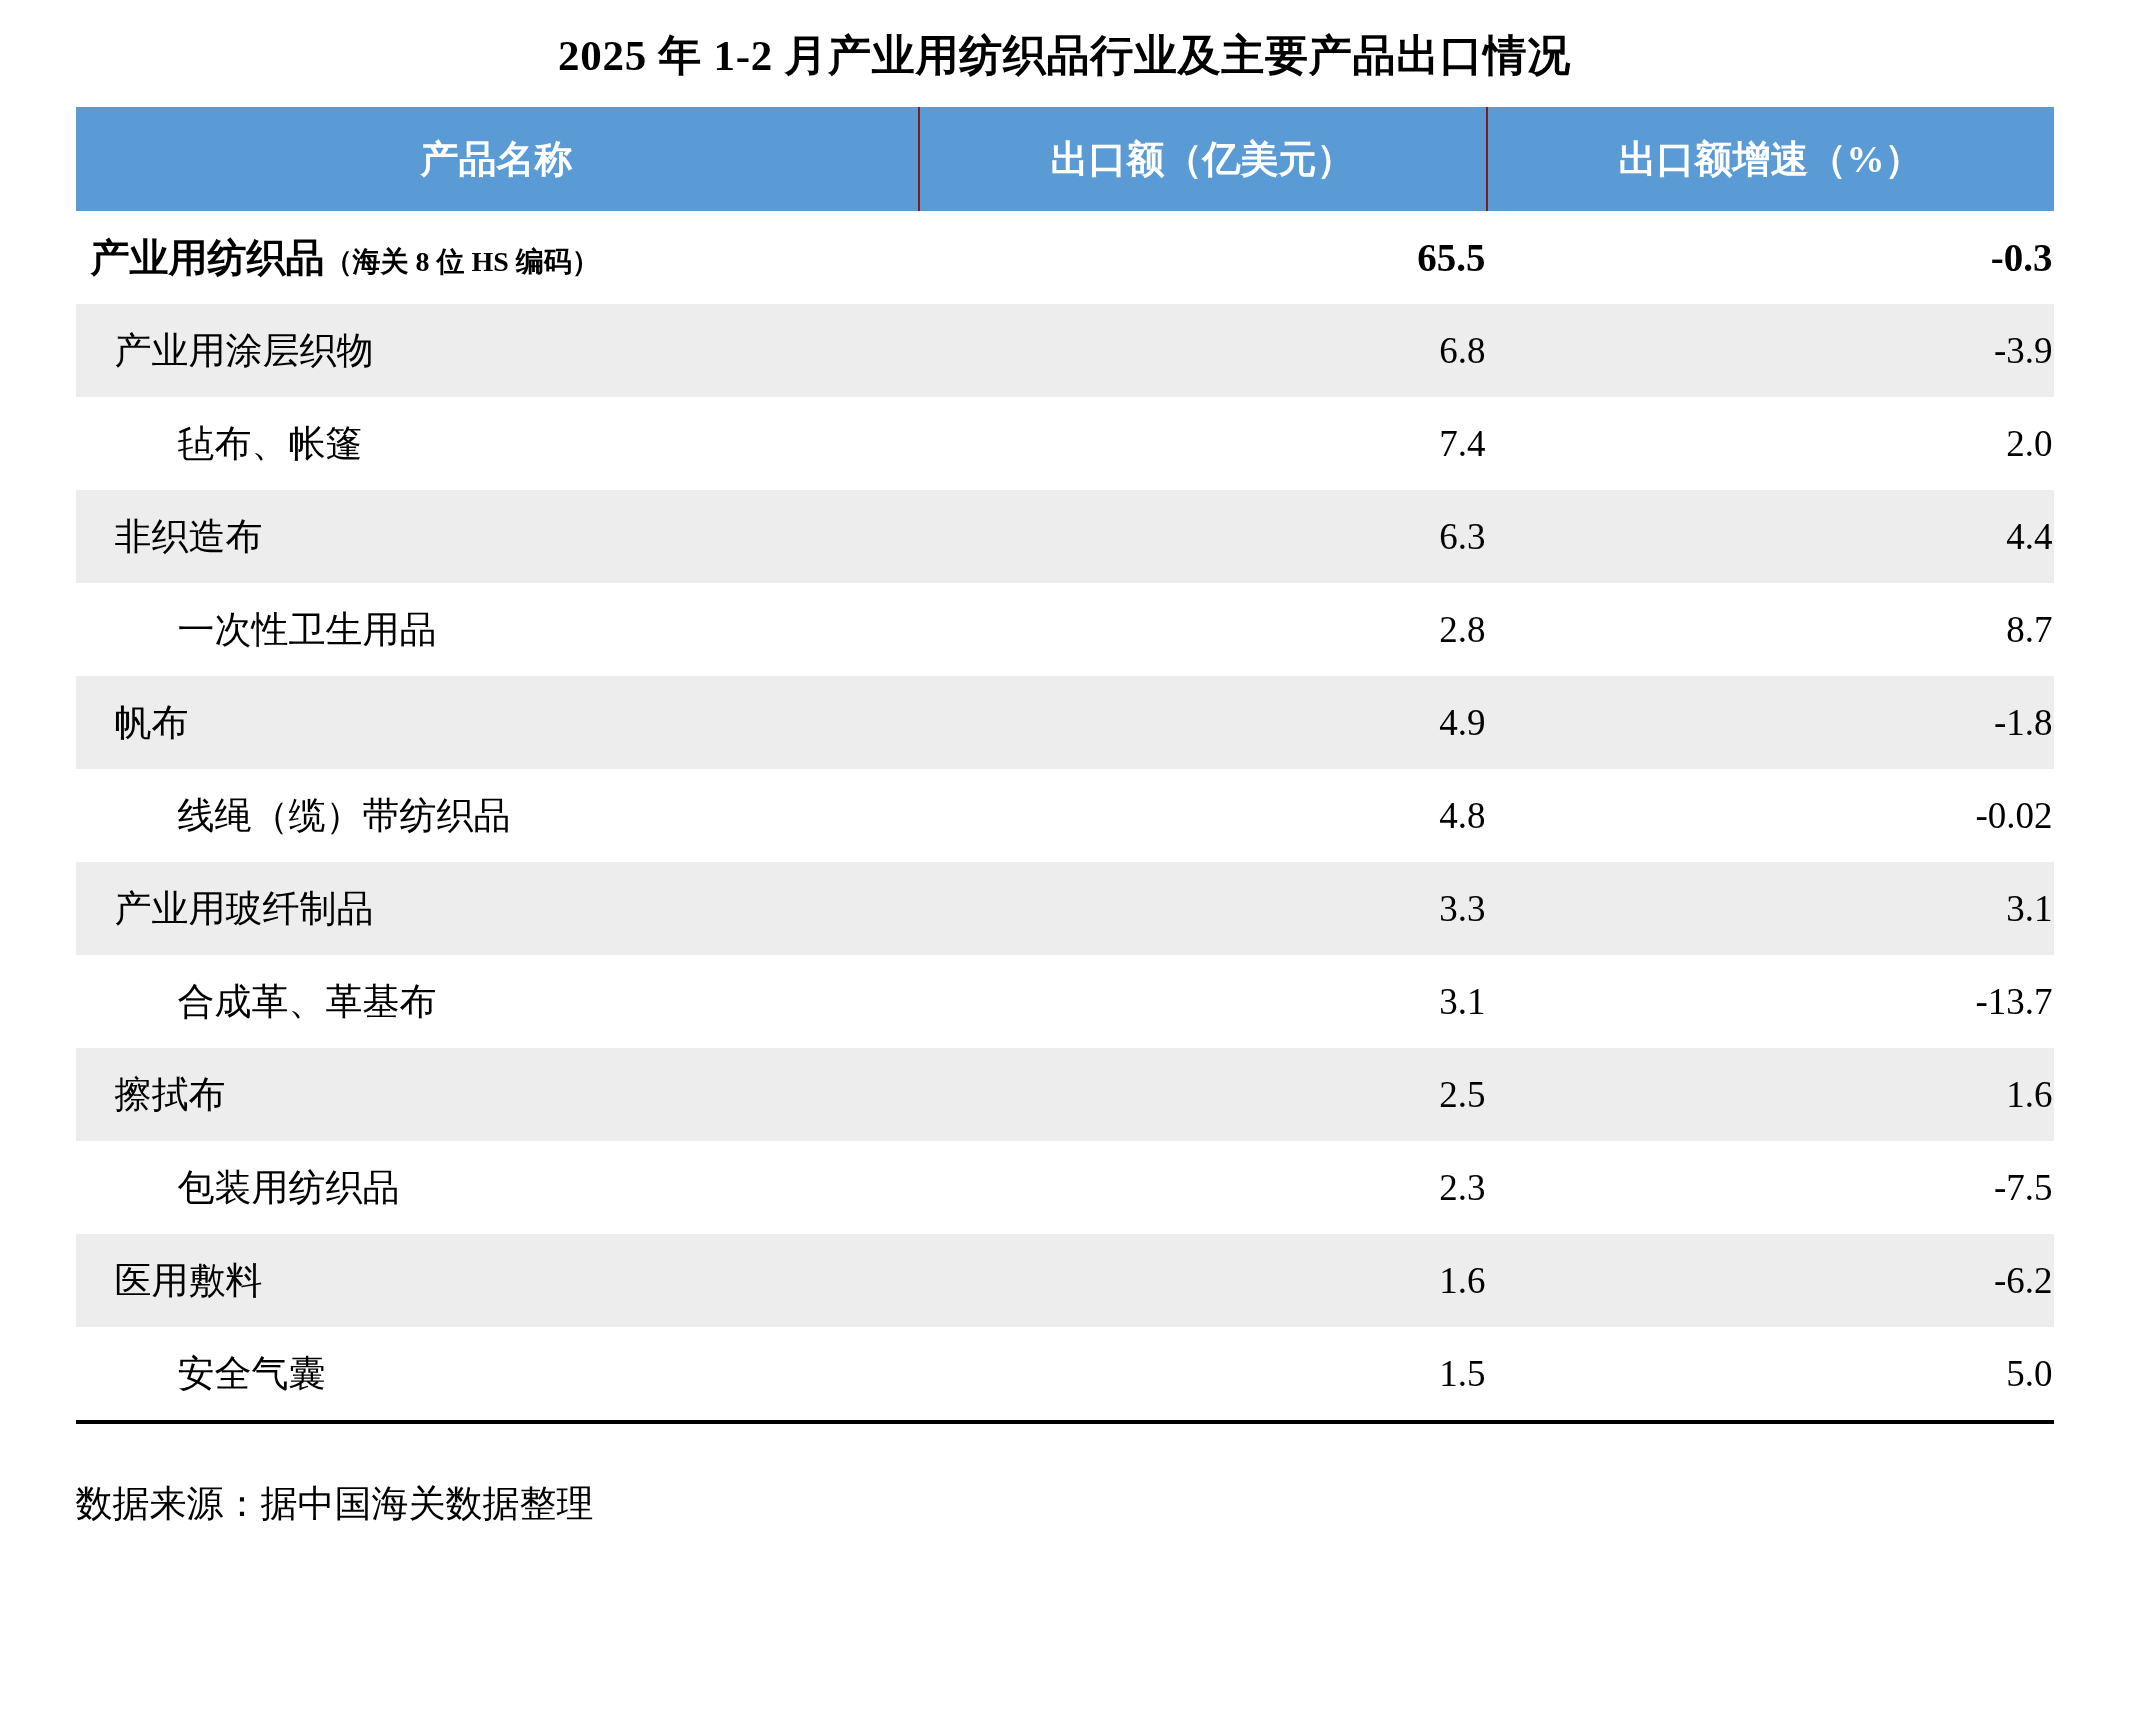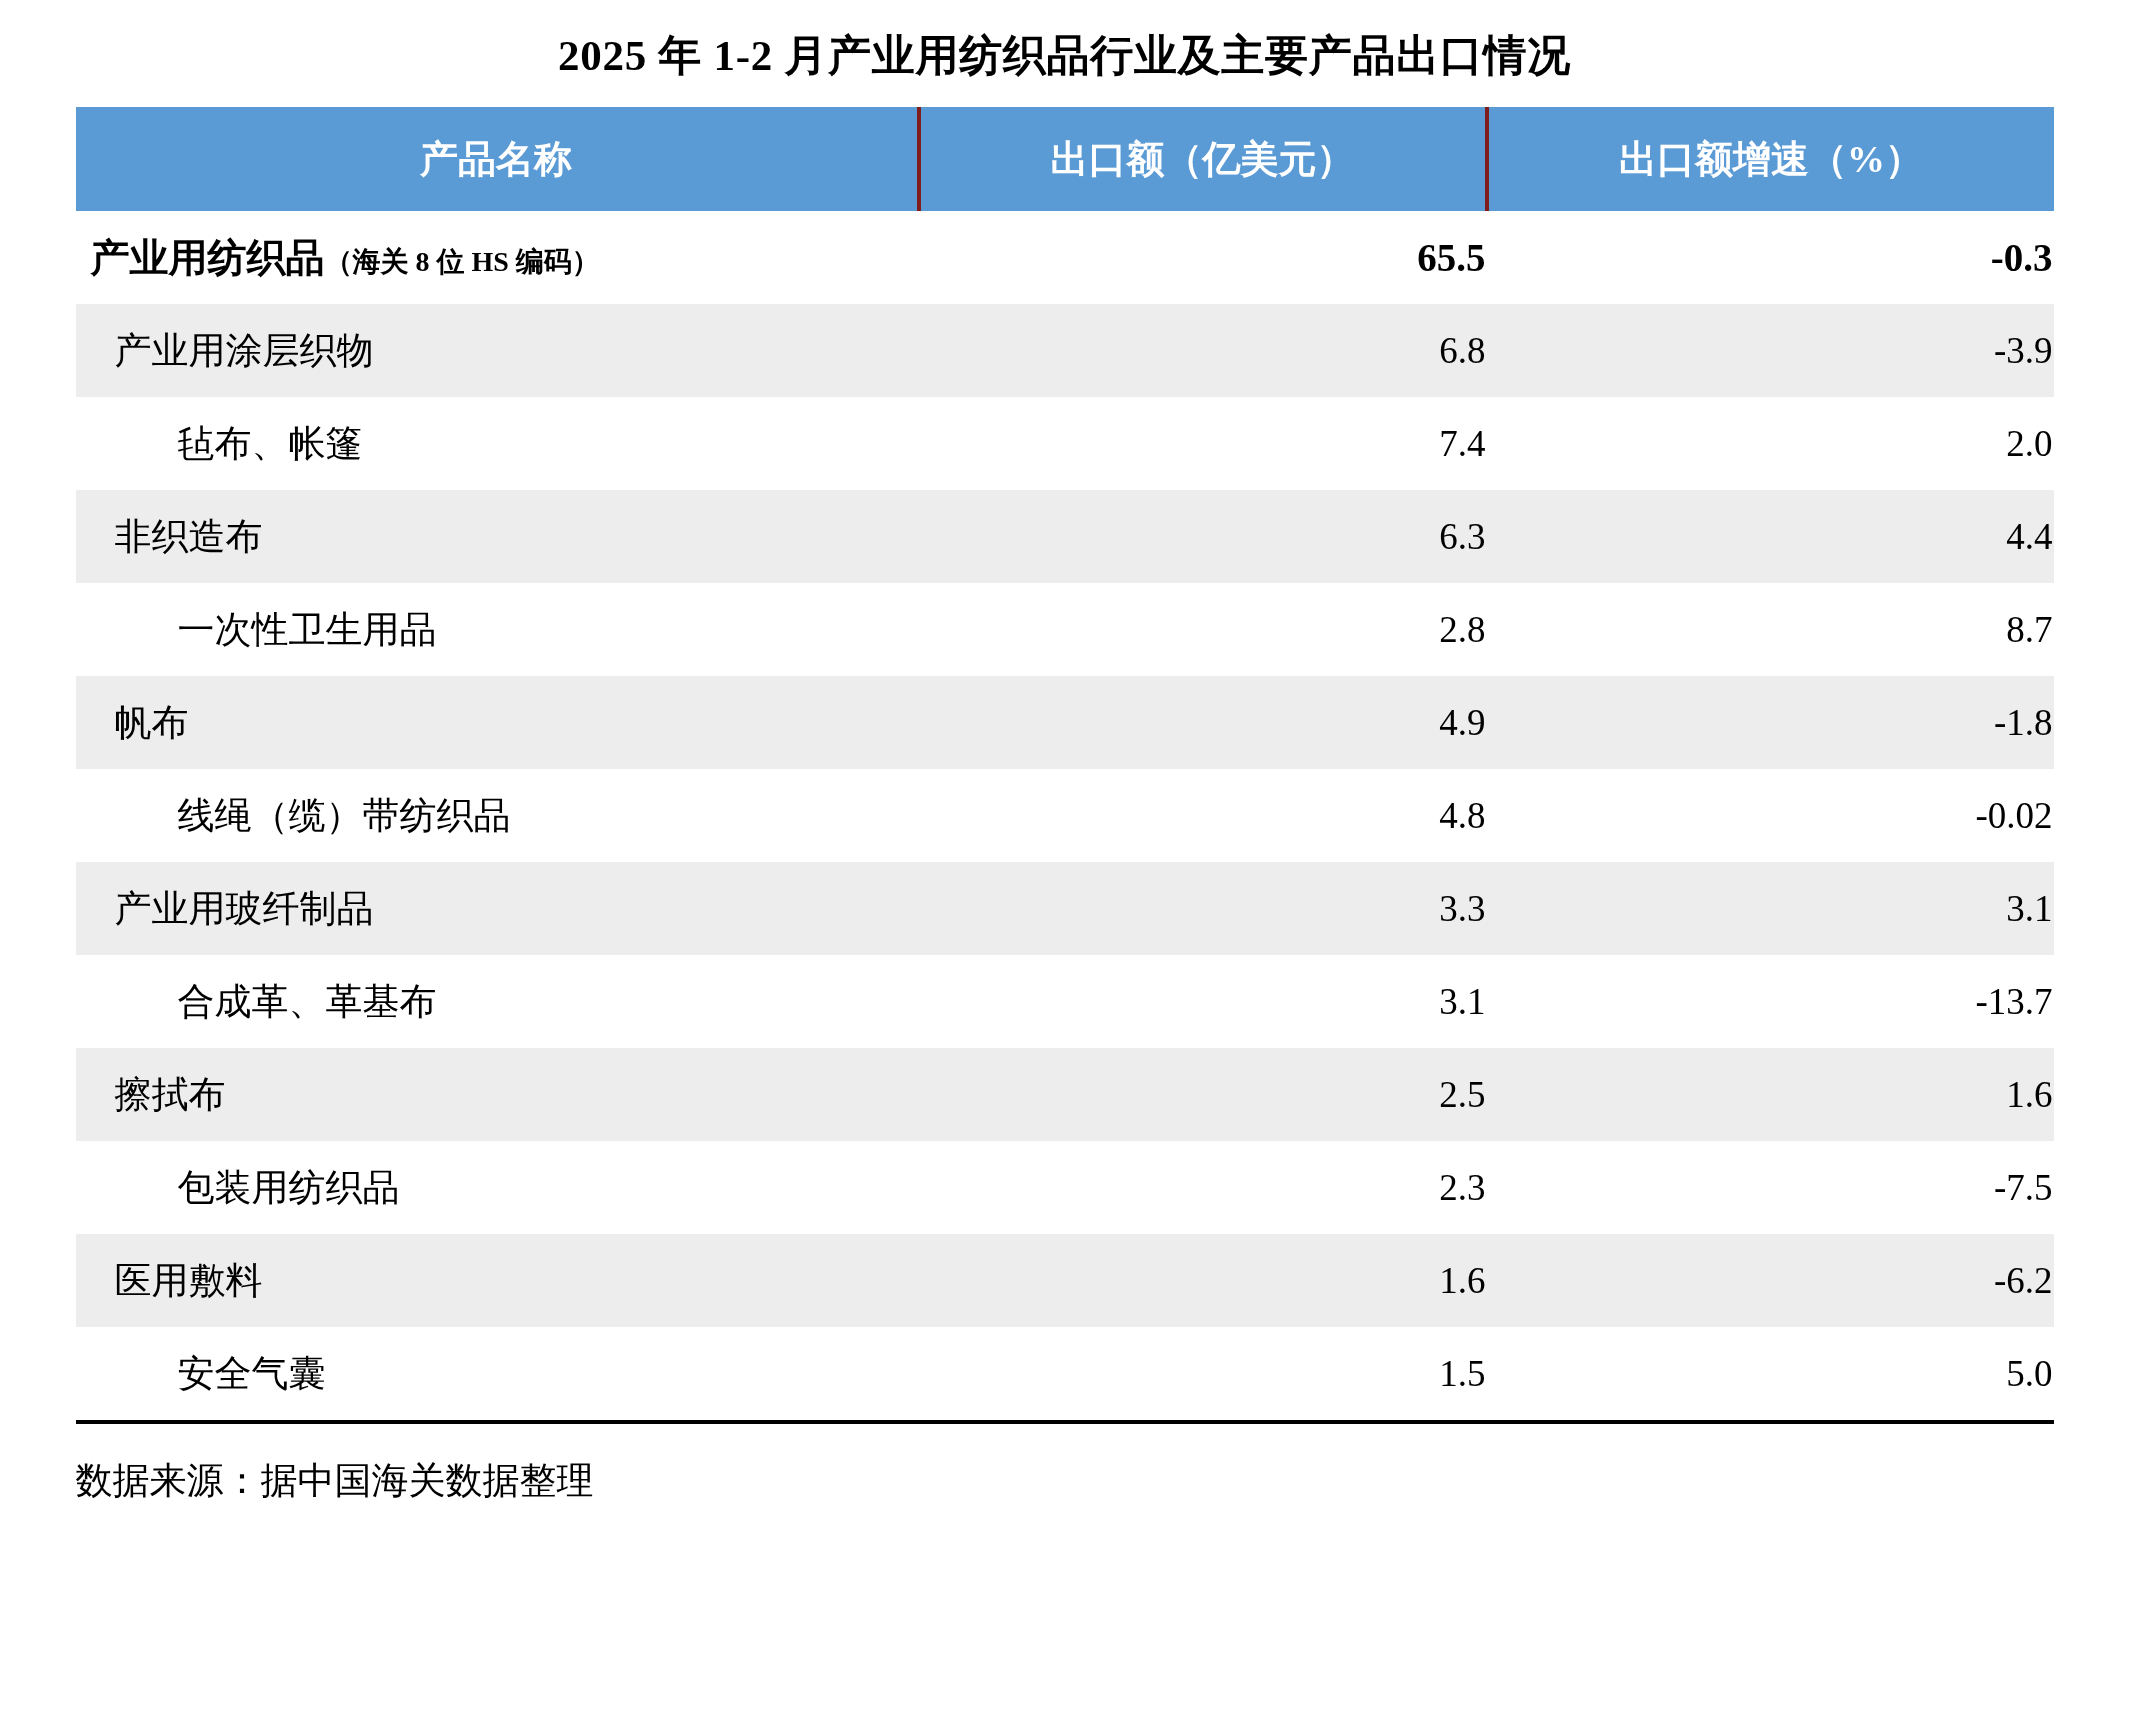--- a/index.html
+++ b/index.html
@@ -42,21 +42,21 @@
 
   thead th {
     background: #5B9BD5;
     color: #ffffff;
     font-size: 38px;
     font-weight: bold;
     height: 102px;
     vertical-align: middle;
     text-align: center;
     border-left: 2px solid #ffffff;
-    border-right: 4px solid #7f1d1d;
+    border-right: 2px solid #7f1d1d;
     font-family: "Liberation Serif", "DejaVu Serif", serif;
   }
   thead th:first-child { border-left: none; }
   thead th:last-child { border-right: none; }
 
   tbody td {
     font-size: 37px;
     height: 91px;
     vertical-align: middle;
     text-align: right;
@@ -86,21 +86,21 @@
   }
   .rule-bottom {
     width: 1978px;
     margin: 0 auto;
     height: 4.1px;
     background: #000000;
   }
   .source {
     width: 1978px;
     margin: 0 auto;
-    padding-top: 32px;
+    padding-top: 55px;
     font-size: 37px;
     text-align: left;
     font-family: "Liberation Serif", "DejaVu Serif", serif;
   }
 </style>
 </head>
 <body>
 
 <div class="page">
 

